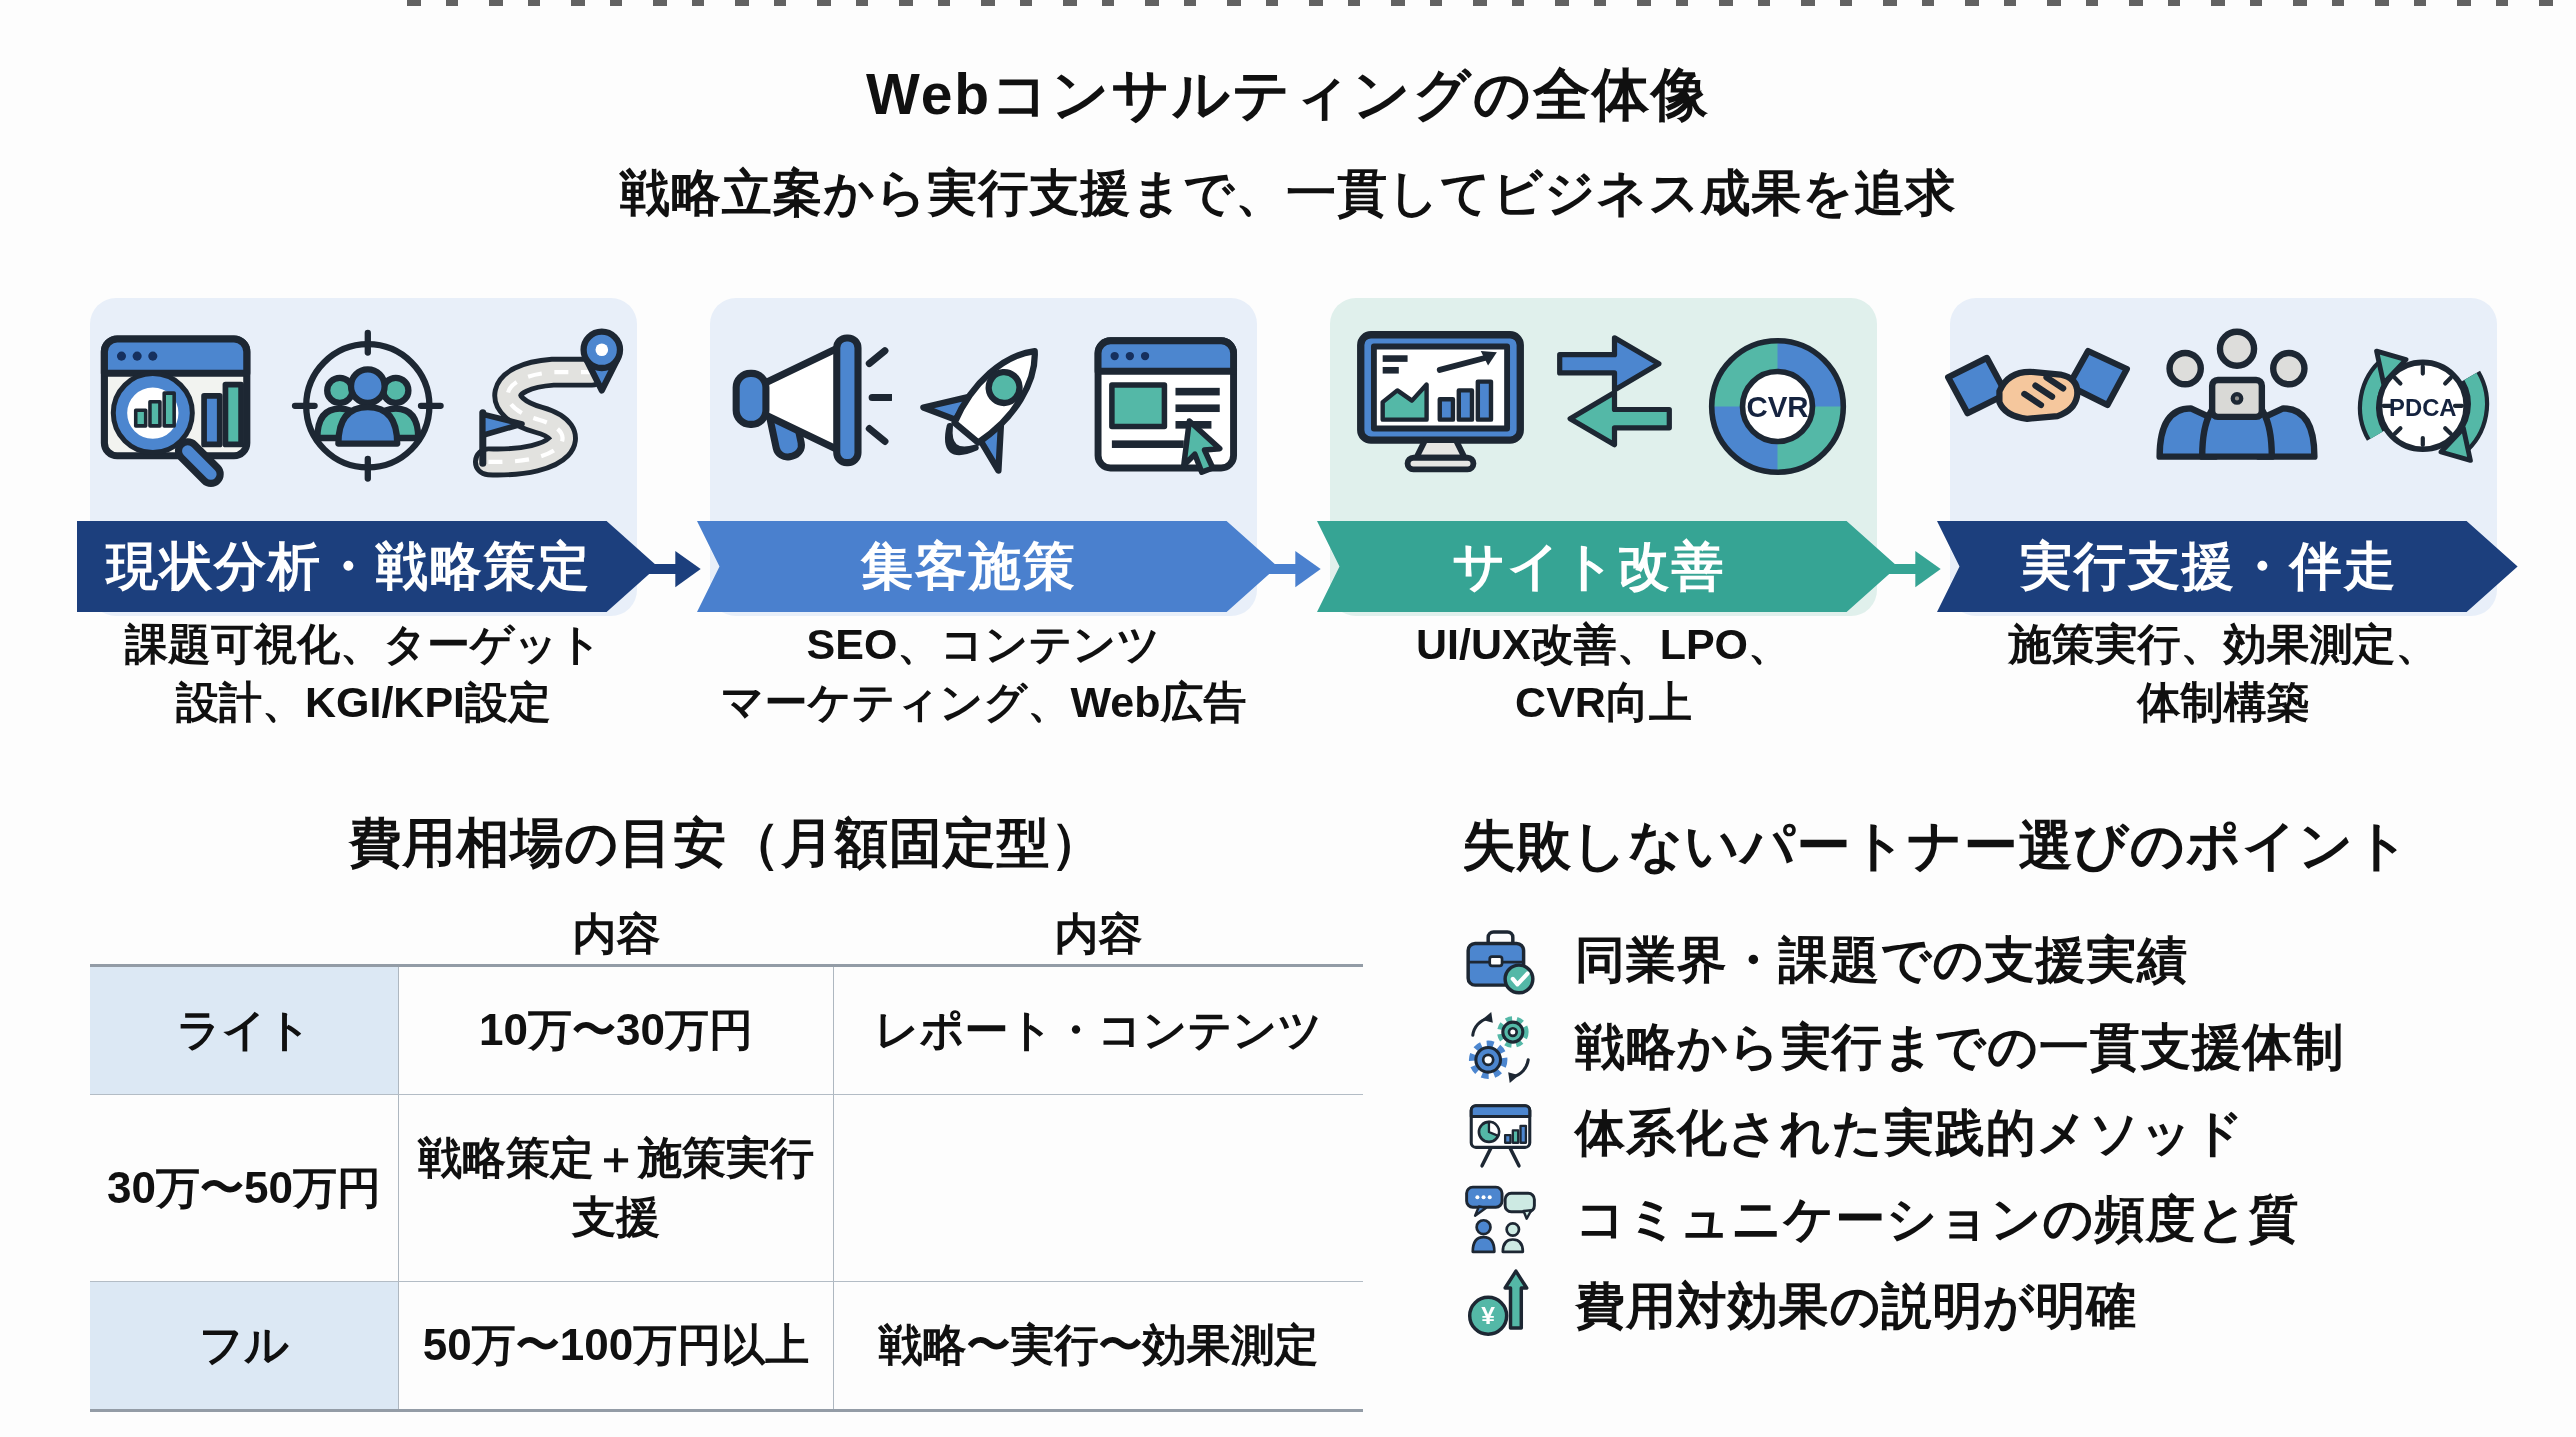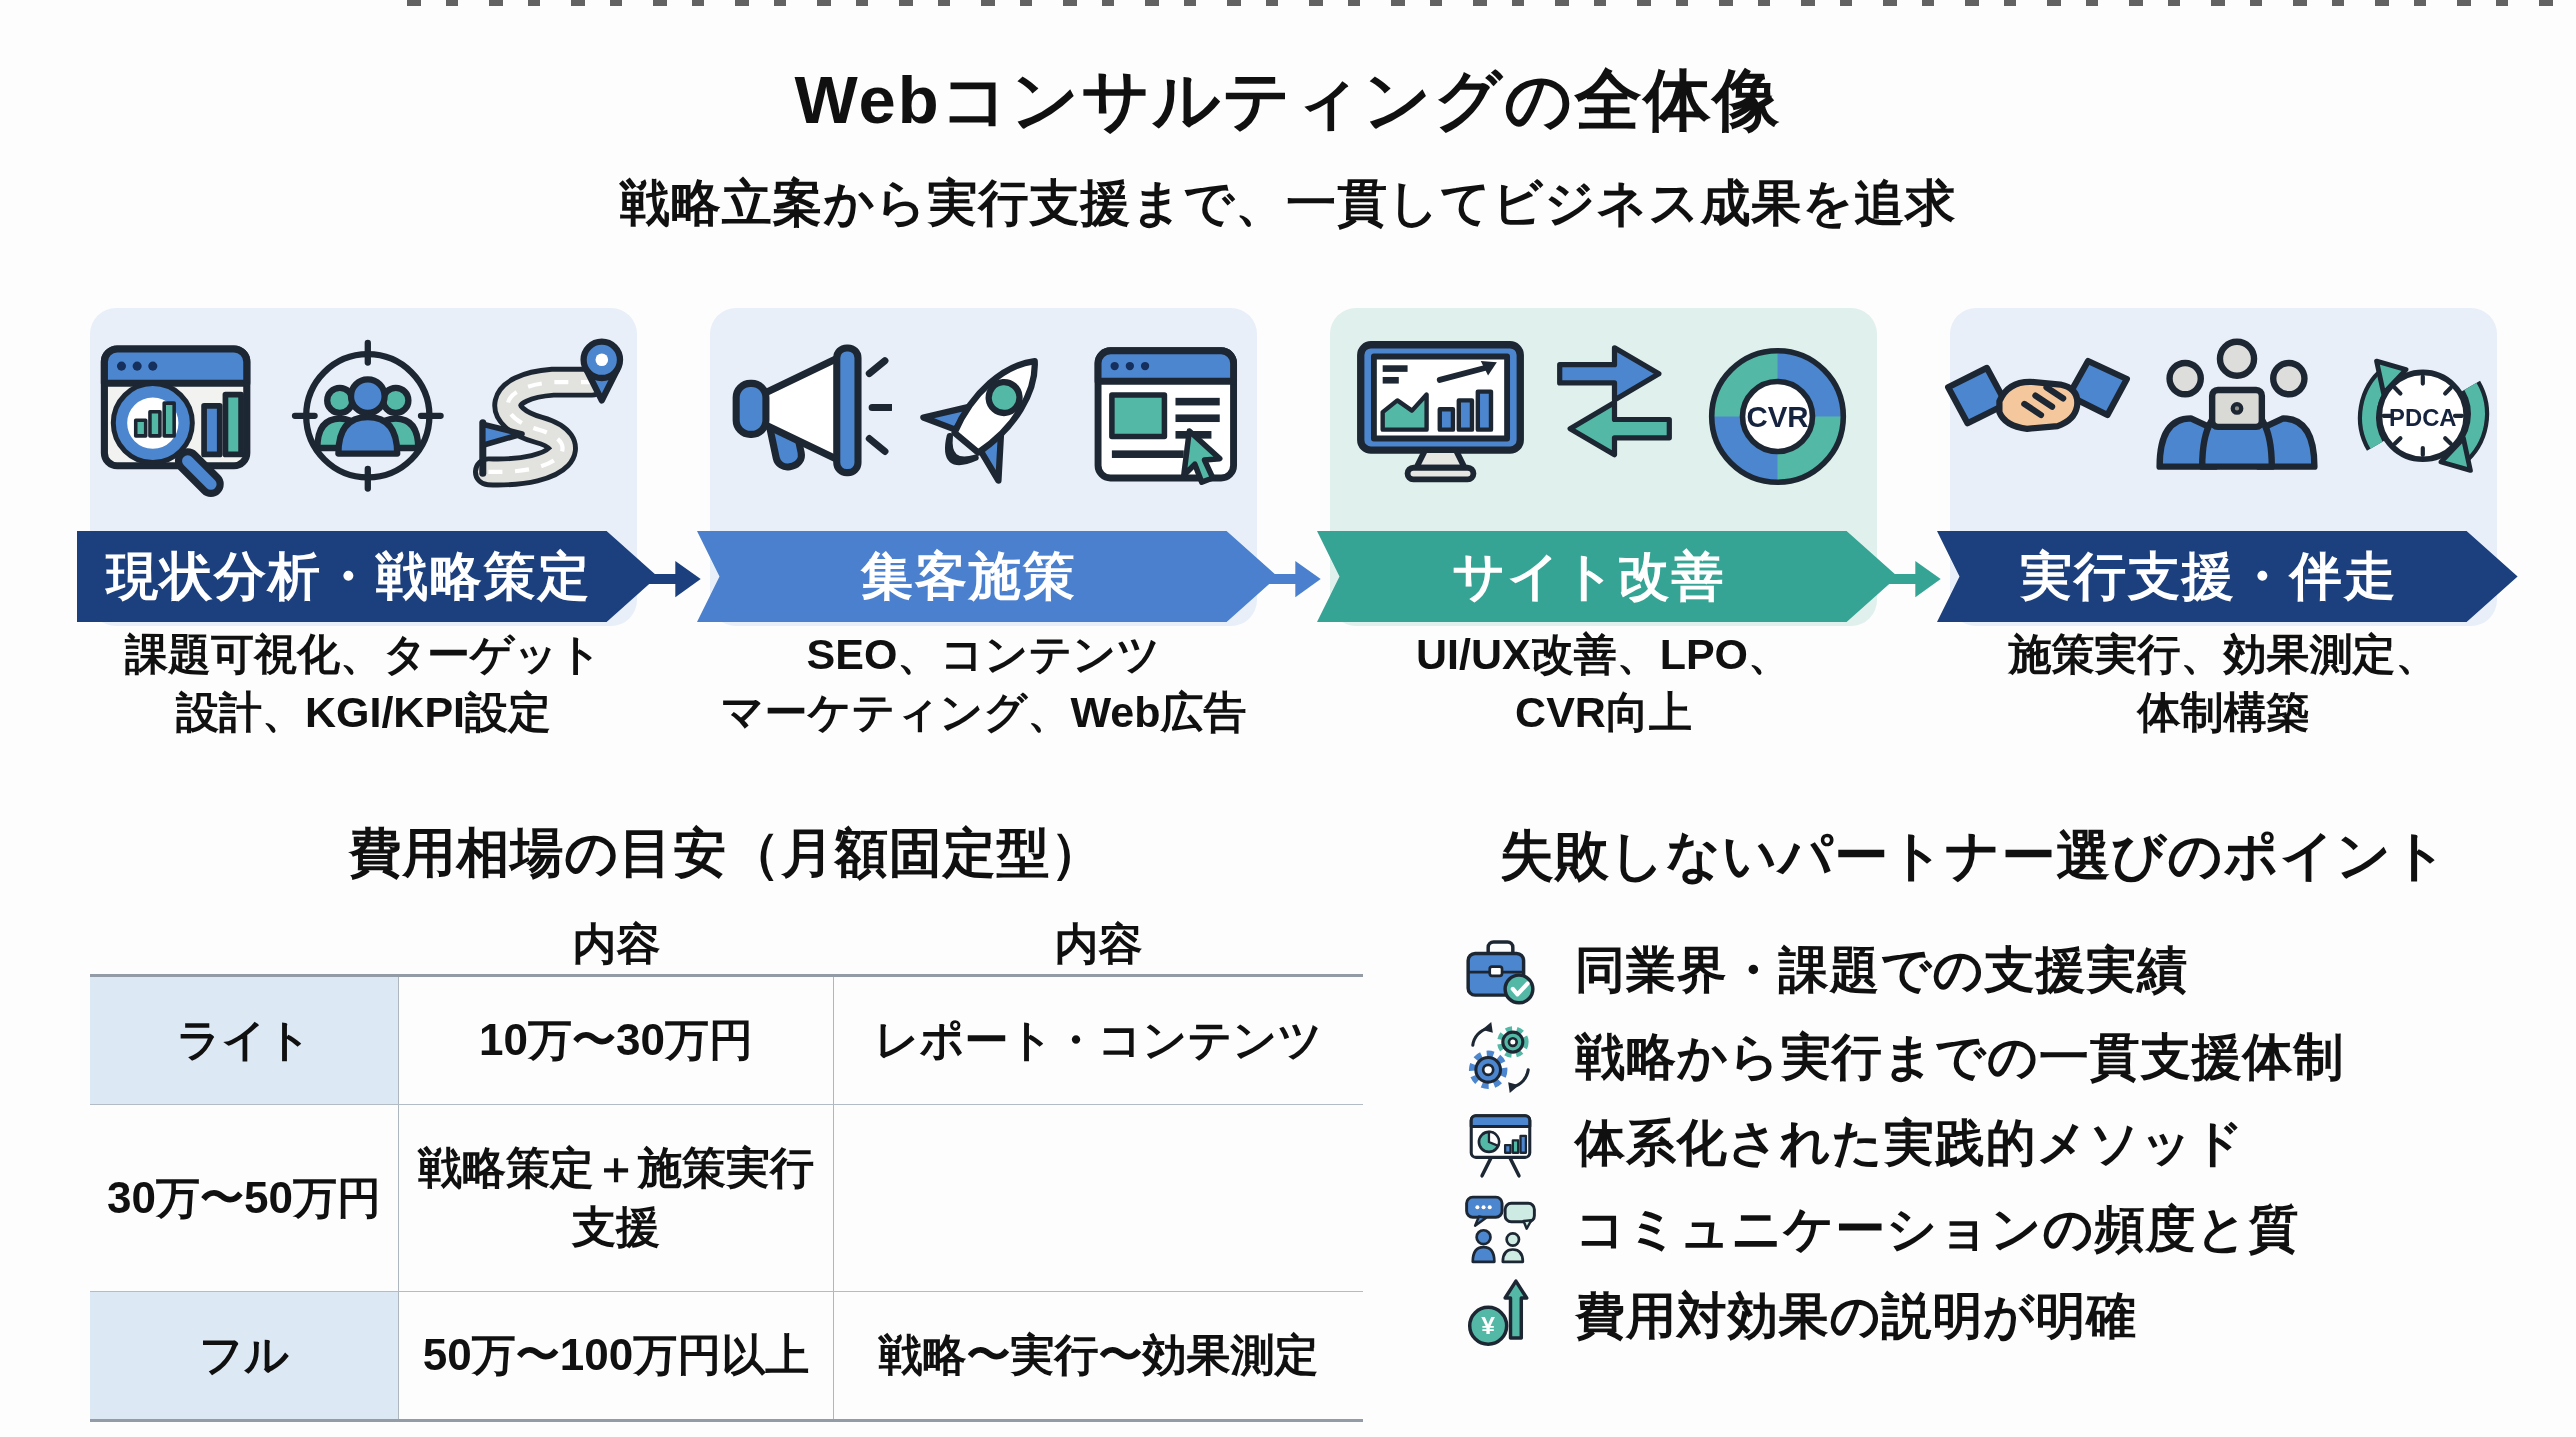--- a/index.html
+++ b/index.html
@@ -6,21 +6,21 @@
   body {
     font-family: "Liberation Sans", "DejaVu Sans", sans-serif;
     background: #fdfdfd; color: #101010;
   }
   .page { position: relative; width: 2576px; height: 1438px; overflow: hidden; background: #fdfdfd; }
   .top-noise {
     position: absolute; top: 0; left: 407px; width: 2153px; height: 5.6px; opacity: .75;
     background: repeating-linear-gradient(90deg,#2f2f2f 0 14px,transparent 14px 39px,#2f2f2f 39px 51px,transparent 51px 82px);
   }
   .hdr { text-align: center; padding-top: 66px; }
-  .hdr h1 { font-size: 67px; font-weight: 800; letter-spacing: 1.9px; line-height: 1.0; }
+  .hdr h1 { font-size: 57px; font-weight: 800; letter-spacing: 1.9px; line-height: 1.0; }
   .hdr .sub { margin-top: 37px; font-size: 50px; font-weight: 800; letter-spacing: 0.9px; }
 
   .process { display: flex; align-items: flex-start; margin: 71px 90px 0 90px; }
   .step { width: 547px; flex: 0 0 auto; }
   .cardwrap { position: relative; height: 318px; }
   .card {
     position: absolute; inset: 0; border-radius: 26px;
     display: flex; align-items: flex-start; justify-content: center;
     gap: 17px; padding: 28px 13px 0 13px;
   }
@@ -45,21 +45,21 @@
   .pbody { border-top: 3.7px solid #939ca6; border-bottom: 3.7px solid #939ca6; }
   .prow { display: grid; grid-template-columns: 309px 435px 1fr; }
   .prow + .prow { border-top: 1.9px solid #b3bcc5; }
   .pcell {
     display: flex; align-items: center; justify-content: center;
     font-size: 44px; font-weight: 800; padding: 34px 7.5px; text-align: center;
   }
   .pcell.plan { background: #dce8f4; }
   .prow .pcell:nth-child(1), .prow .pcell:nth-child(2) { border-right: 1.9px solid #aeb7c0; }
 
-  .points { flex: 1 1 auto; padding-left: 99px; text-align: center; }
+  .points { flex: 1 1 auto; padding-left: 99px; }
   .points h2 { font-size: 54px; font-weight: 800; margin: 1.9px 0 39px 0; letter-spacing: 0.9px; }
   .point { display: flex; align-items: center; gap: 36px; margin-bottom: 9.4px; height: 77px; }
   .point .picon { width: 77px; height: 77px; flex: 0 0 auto; display: flex; align-items: center; justify-content: center; }
   .point .picon svg { width: 77px; height: 77px; }
   .ptext { font-size: 50px; font-weight: 800; letter-spacing: 0.9px; }
 
   .iconbox { display: flex; align-items: center; justify-content: center; }
 </style>
 </head>
 <body>

